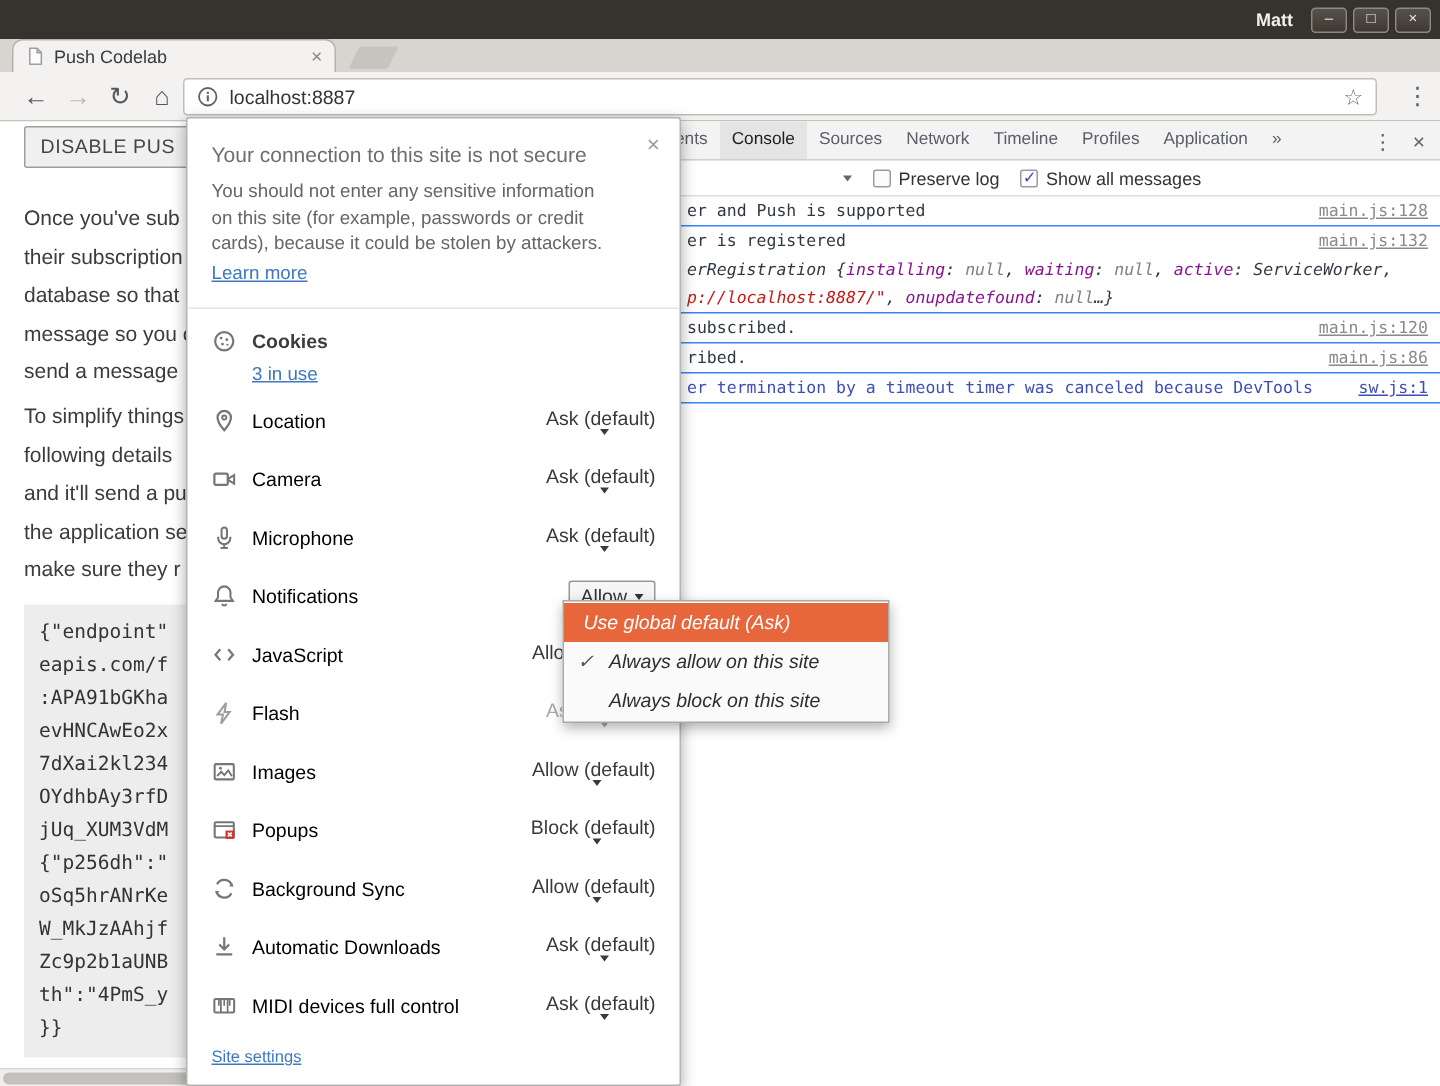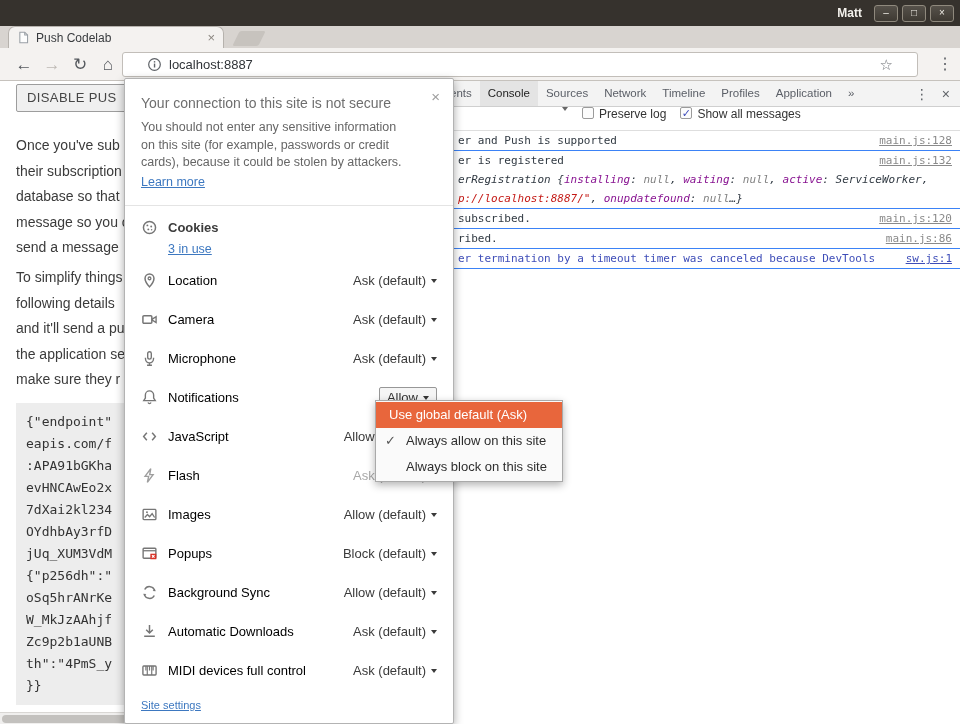--- a/index.html
+++ b/index.html
@@ -25,21 +25,21 @@
   .tab-close { color:#8b8781; font-size:13px; line-height:1; }
   .newtab { position:absolute; left:236px; top:5px; width:26px; height:15px; background:#c7c3be;
             transform:skewX(-26deg); border-radius:2px; }
 
   
   .toolbar { position:absolute; top:48px; left:0; right:0; height:33px; background:#f4f2f0;
              border-bottom:1px solid #c6c2bd; display:flex; align-items:center; padding-left:10px; }
   .navbtn { width:28px; text-align:center; font-size:17px; color:#55595e; line-height:1; }
   .navbtn.disabled { color:#bdb9b4; }
   .omnibox { position:absolute; left:122px; top:4px; width:796px; height:25px; background:#fff;
-             border:1px solid #c2beb9; border-radius:3px; display:flex; align-items:center; padding:0 24px; }
+             border:1px solid #c2beb9; border-radius:3px; display:flex; align-items:center; padding:0 8px; }
   .url { font-size:13px; color:#303438; margin-left:7px; flex:1; }
   .star { color:#6f7378; font-size:15px; }
   .browser-menu { position:absolute; right:5px; top:6px; width:20px; text-align:center;
                   font-size:16px; color:#5f6368; }
 
   
   .page { position:absolute; top:81px; left:0; width:420px; bottom:0; background:#fff; }
   .disable-btn { position:absolute; left:16px; top:3px; width:230px; height:28px; background:#f0f0f0;
                  border:1px solid #9d9d9d; border-radius:2px; color:#454545; font-size:13px;
                  letter-spacing:.4px; text-align:left; padding-left:10px; line-height:26px;
@@ -58,21 +58,21 @@
   
   .devtools { position:absolute; top:81px; left:421px; right:0; bottom:0; background:#fff;
               border-left:1px solid #a5a5a5; }
   .dt-tabs { height:26px; background:#f3f3f3; border-bottom:1px solid #cfcfcf; display:flex;
              align-items:center; font-size:11.5px; color:#5a5e66; }
   .dt-tab { padding:0 8px; line-height:25px; white-space:nowrap; }
   .dt-tab.first { margin-left:20px; }
   .dt-tab.active { background:#e4e4e4; color:#1d1d1d; }
   .dt-icons { margin-left:auto; display:flex; gap:13px; padding-right:10px; color:#5f6368; }
   .dt-icons span { font-size:14px; line-height:1; }
-  .dt-toolbar { height:24px; border-bottom:1px solid #dedede; display:flex; align-items:flex-start;
+  .dt-toolbar { height:24px; border-bottom:1px solid #dedede; display:flex; align-items:center;
                 font-size:12px; color:#333; }
   .dcaret { width:0; height:0; border-left:3.5px solid transparent; border-right:3.5px solid transparent;
             border-top:4.5px solid currentColor; display:inline-block; margin-left:5px; }
   .flt-caret { margin-left:140px; color:#666; }
   .cb { width:12px; height:12px; border:1px solid #9b9b9b; border-radius:2px; background:#fcfcfc;
         display:inline-flex; align-items:center; justify-content:center; font-size:11px; color:#3f4dbb;
         margin-left:14px; }
   .cb-label { margin-left:5px; color:#333; }
 
   .console { font-family:"DejaVu Sans Mono", monospace; font-size:11px; color:#303942; }
@@ -99,31 +99,31 @@
   .blink { color:#3d78c0; text-decoration:underline; font-size:12.5px; }
   .learn-more { position:absolute; top:96px; left:16px; }
   .bdivider { position:absolute; top:126px; left:0; right:0; border-top:1px solid #e4e4e4; }
   .cookies { position:absolute; top:140px; left:16px; }
   .cookies-head { display:flex; align-items:center;font-weight:bold; }
   .cookies-label { font-size:13px; color:#3c3c3c; margin-left:10px; }
   .cookies-link { display:inline-block; margin:6px 0 0 27px; }
   .perms { position:absolute; top:182px; left:0; right:0; }
   .prow { height:39px; display:flex; align-items:center; padding:0 16px; }
   .pname { font-size:13px; color:#000000; margin-left:10px; }
-  .pval { margin-left:auto; display:flex; align-items:center; font-size:13px; color:#3a3a3a; }
+  .pval { margin-left:auto; display:flex; align-items:center; font-size:13px; color:#3a3a3a;flex-direction:column; }
   .pval.muted { color:#a8a8a8; }
   .sel-box { margin-left:auto; display:flex; align-items:center; border:1px solid #979797;
              border-radius:2px; background:#f5f5f5; padding:2px 7px; font-size:13px; color:#333; }
   .picon { width:17px; height:17px; flex:none; }
   .site-settings { position:absolute; top:620px; left:16px; font-size:11px; }
 
   
-  .ctx-menu { position:absolute; left:375px; top:400px; width:188px; background:#fafafa;
+  .ctx-menu { position:absolute; left:375px; top:400px; width:218px; background:#fafafa;
               border:1px solid #a9a9a9; box-shadow:0 3px 8px rgba(0,0,0,.3); z-index:20;
-              font-size:13px; color:#2e2e2e; padding:1px 0; }
+              font-size:13px; color:#2e2e2e; padding:1px 0;font-style:italic; }
   .mi { height:26px; line-height:26px; padding-left:30px; position:relative; white-space:nowrap; }
   .mi.hl { background:#e8663c; color:#fff; padding-left:13px; }
   .mi .check { position:absolute; left:9px; top:0; color:#555; font-size:13px; }
 </style>
 </head>
 <body>
 
 <div class="window">
 
   <div class="titlebar">

